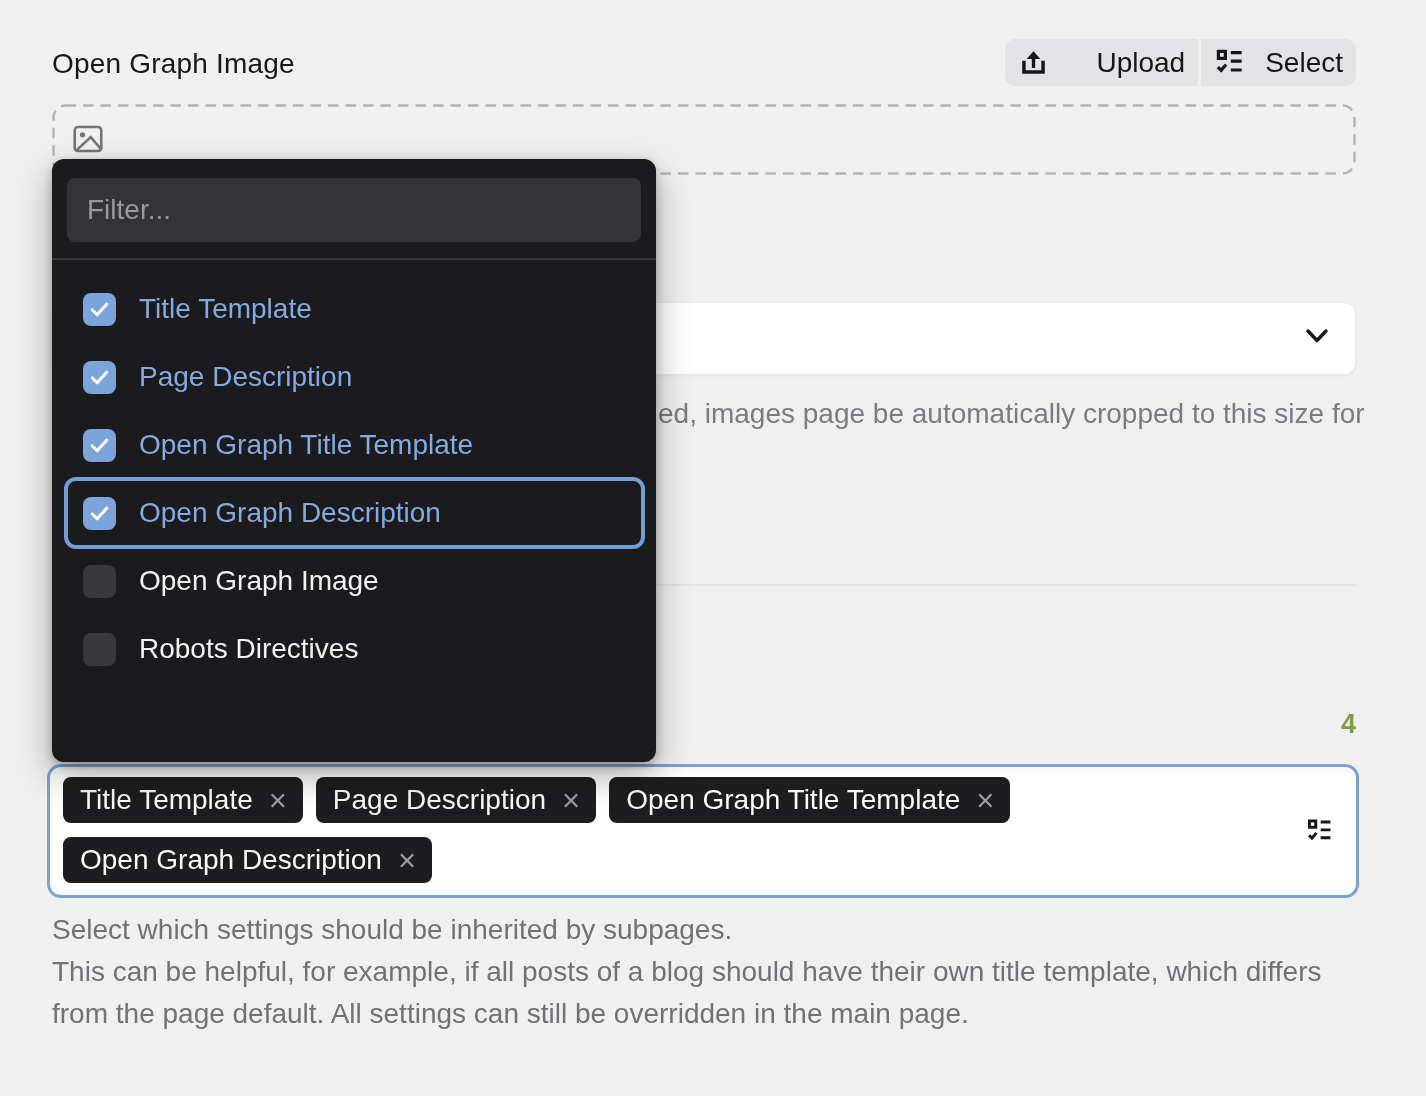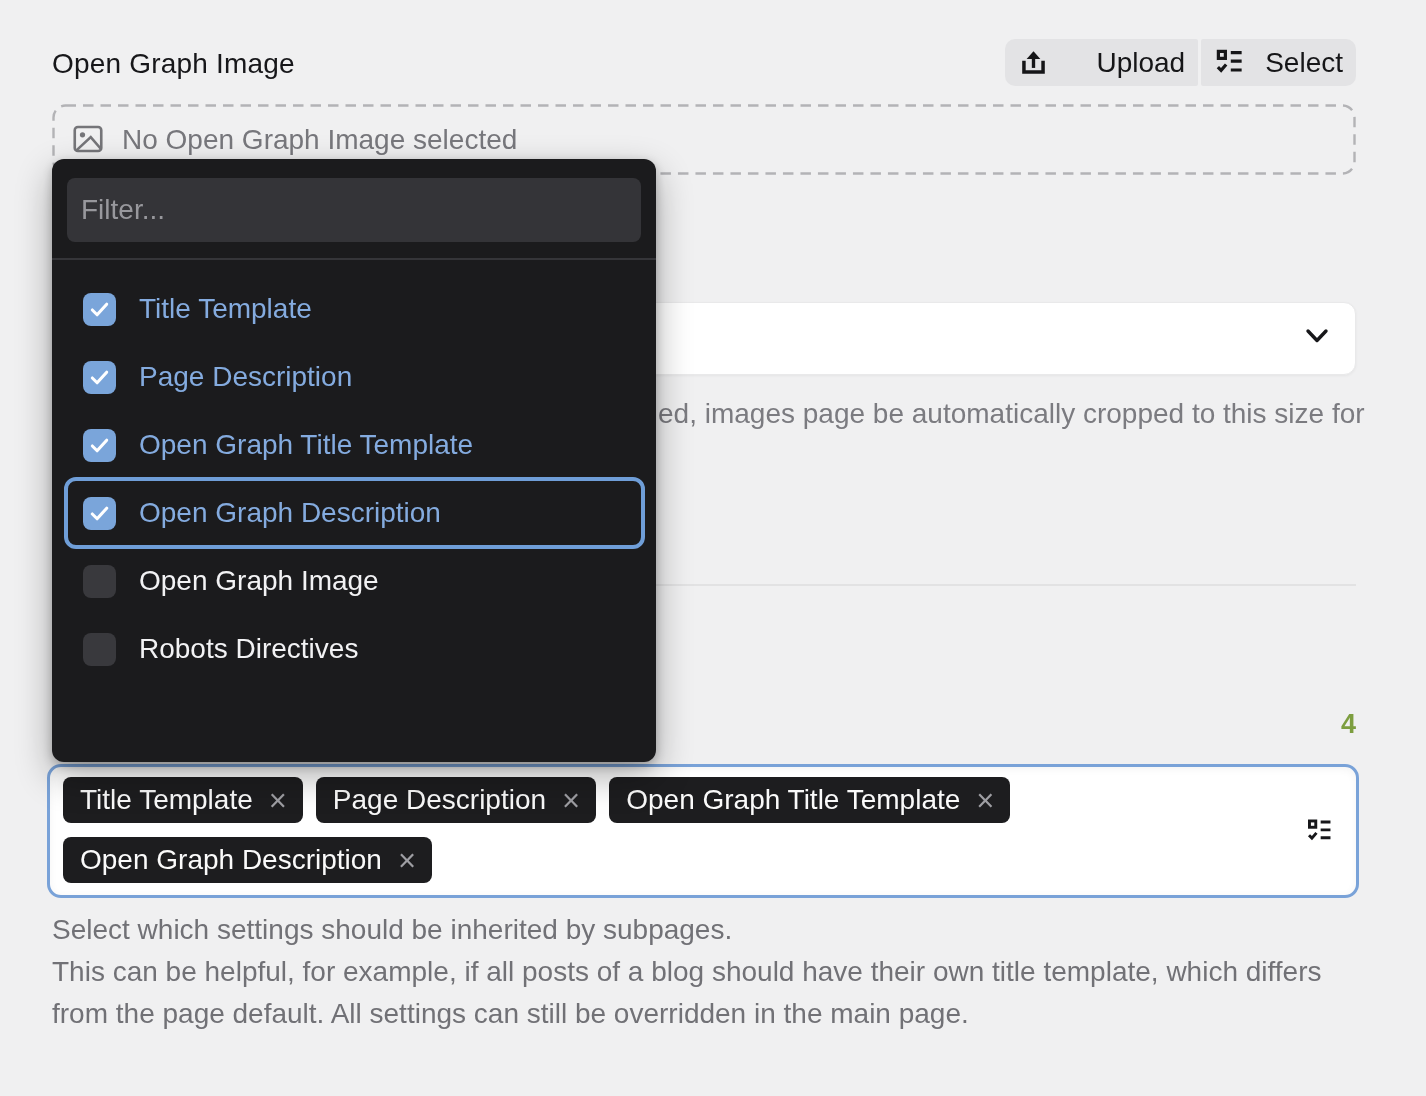--- a/index.html
+++ b/index.html
@@ -47,21 +47,21 @@
   .tag-input .sel-icon { position:absolute; right:22px; top:50px; }
 
   
   .help { position:absolute; left:52px; top:909px; font-size:28px; line-height:42px; color:#717176; }
 
   
   .dropdown { position:absolute; left:52px; top:159px; width:604px; height:603px;
               background:#1b1b1d; border-radius:12px;
               box-shadow:0 14px 36px rgba(0,0,0,0.32), 0 3px 10px rgba(0,0,0,0.22); }
   .filter { position:absolute; left:15px; top:19px; width:574px; height:64px;
-            background:#343438; border:none; border-radius:8px; padding:0 14px;
+            background:#343438; border:none; border-radius:8px; padding:0 20px;
             font-family:inherit; font-size:28px; color:#ededf0; }
   .filter::placeholder { color:#98989d; opacity:1; }
   .dd-divider { position:absolute; left:0; top:99px; width:100%; height:2px; background:#353539; }
   .dd-items { position:absolute; left:0; top:116px; width:100%; }
   .dd-item { position:relative; height:68px; display:flex; align-items:center; }
   .dd-item.focused::before { content:""; position:absolute; left:12px; right:11px; top:-2px; bottom:-2px;
                              border:4px solid #6f9ed8; border-radius:12px; pointer-events:none; }
   .cb { width:33px; height:33px; margin-left:31px; border-radius:8px; flex:0 0 auto;
         display:flex; align-items:center; justify-content:center; }
   .cb.on  { background:#7aa5da; }
@@ -104,21 +104,20 @@
     <svg class="dash" width="1304" height="71">
       <rect x="1.5" y="1.5" width="1301" height="68" rx="12" fill="none" stroke="#b3b3b6" stroke-width="2.4" stroke-dasharray="10.5 7"></rect>
     </svg>
     <span class="ph-icon">
       <svg width="30" height="28" viewBox="0 0 24 22" fill="none" stroke="#757579" stroke-width="2.1">
         <rect x="1.4" y="1.4" width="21.2" height="19.2" rx="2.5"></rect>
         <circle cx="7.6" cy="7.6" r="2.1" fill="#757579" stroke="none"></circle>
         <path d="M2.5 20.3 L14.2 9.5 L22.4 19" fill="none"></path>
       </svg>
     </span>
-    <span class="ph-text">No Open Graph Image selected</span>
   </div>
 
   <div class="select-box">
     <span class="chev">
       <svg width="24" height="16" viewBox="0 0 24 16" fill="none" stroke="#17171a" stroke-width="3.4" stroke-linecap="round" stroke-linejoin="round">
         <path d="M3 3 L12 12.5 L21 3"></path>
       </svg>
     </span>
   </div>
 

